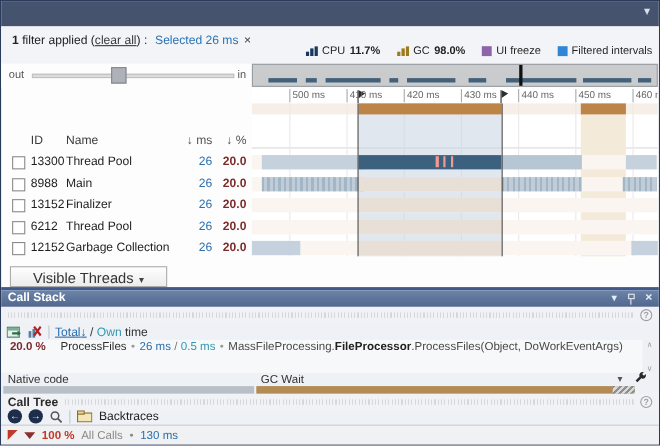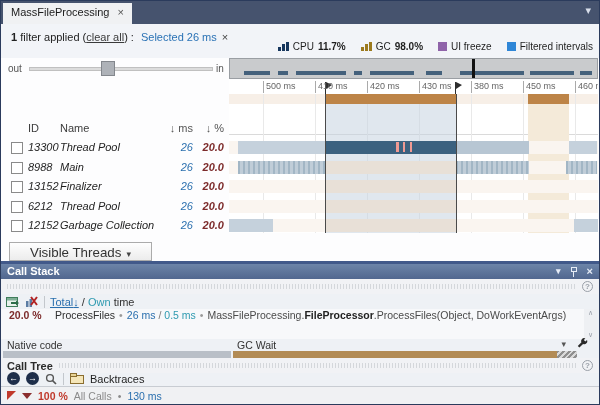--- a/index.html
+++ b/index.html
@@ -56,21 +56,21 @@
   .md { background:#b7c6d3; }
   .dk { background:var(--thread-dark,#3b617f); }
   .tx { background:repeating-linear-gradient(90deg,#a2b6c5 0 2px,#c0cdd8 2px 5px); }
   .bg { background:var(--selection-beige,#e8e0d7); }
   .pk { background:var(--freeze-pink,#f09a93); }
   
   .thead { position:absolute; left:0; top:119px; width:228px; height:18px; color:#3c3c3c; }
   .thead span { position:absolute; top:2px; }
   .h-id { left:27px; } .h-name { left:59px; }
   .h-ms { right:36px; color:#555; } .h-pct { right:5px; color:#555; }
-  .tbody { position:absolute; left:0; top:139px; width:228px;font-style:italic; }
+  .tbody { position:absolute; left:0; top:139px; width:228px; }
   .trow { position:relative; height:19.5px; }
   .cb { position:absolute; left:10px; top:2px; width:12px; height:12px; background:#fff; border:1px solid #8a8a8a; }
   .tid { position:absolute; left:27px; top:1px; }
   .tname { position:absolute; left:59px; top:1px; }
   .tms { position:absolute; right:36px; top:1px; color:var(--ms-blue,#2a6fae); }
   .tpct { position:absolute; right:5px; top:1px; color:var(--pct-maroon,#7c2a2a); font-weight:bold; }
   .vtbtn { position:absolute; left:8px; top:241px; height:19px; padding:2px 20px;
            background:linear-gradient(#fefefe,#ececec); border:1px solid #ababab; color:#333; cursor:default; }
   .vtbtn .caret { font-size:9px; color:#444; margin-left:5px; }
   
@@ -125,23 +125,20 @@
   .st-scope { color:#8a8a8a; }
   .st-time { color:var(--ms-blue,#2a6fae); }
   svg { display:block; }
 </style>
 </head>
 <body>
 
 <div id="app">
 
   <div class="tabstrip">
-    <div class="tab">
-      <span>MassFileProcessing</span><span class="x">×</span>
-    </div>
     <span class="strip-caret">▾</span>
   </div>
 
   <div class="upper">
     <div class="filterline">
       <b>1</b><span> filter applied (</span><span class="lnk">clear all</span><span>) :</span>
       <span class="sel-lbl">Selected 26 ms</span><span class="x">×</span>
     </div>
   </div>
 
@@ -196,21 +193,21 @@
 
   <div class="ruler">
     <div class="flagpole" style="left:96px"></div>
     <div class="flag" style="left:97px"></div>
     <div class="flagpole" style="left:226px"></div>
     <div class="flag" style="left:227px"></div>
   <div class="tick" style="left: 34px;">500 ms</div>
       <div class="tick" style="left: 86px;">410 ms</div>
       <div class="tick" style="left: 138px;">420 ms</div>
       <div class="tick" style="left: 190px;">430 ms</div>
-      <div class="tick" style="left: 242px;">380 ms</div>
+      <div class="tick" style="left: 242px;">440 ms</div>
       <div class="tick" style="left: 294px;">450 ms</div>
       <div class="tick" style="left: 346px;">460 ms</div>
     </div>
 
   <div class="canvas">
     <div class="warmtop"></div>
     <div class="cpuline"></div>
   <div class="gridline" style="left: 34px;"></div>
       <div class="gridline" style="left: 86px;"></div>
       <div class="gridline" style="left: 138px;"></div>

